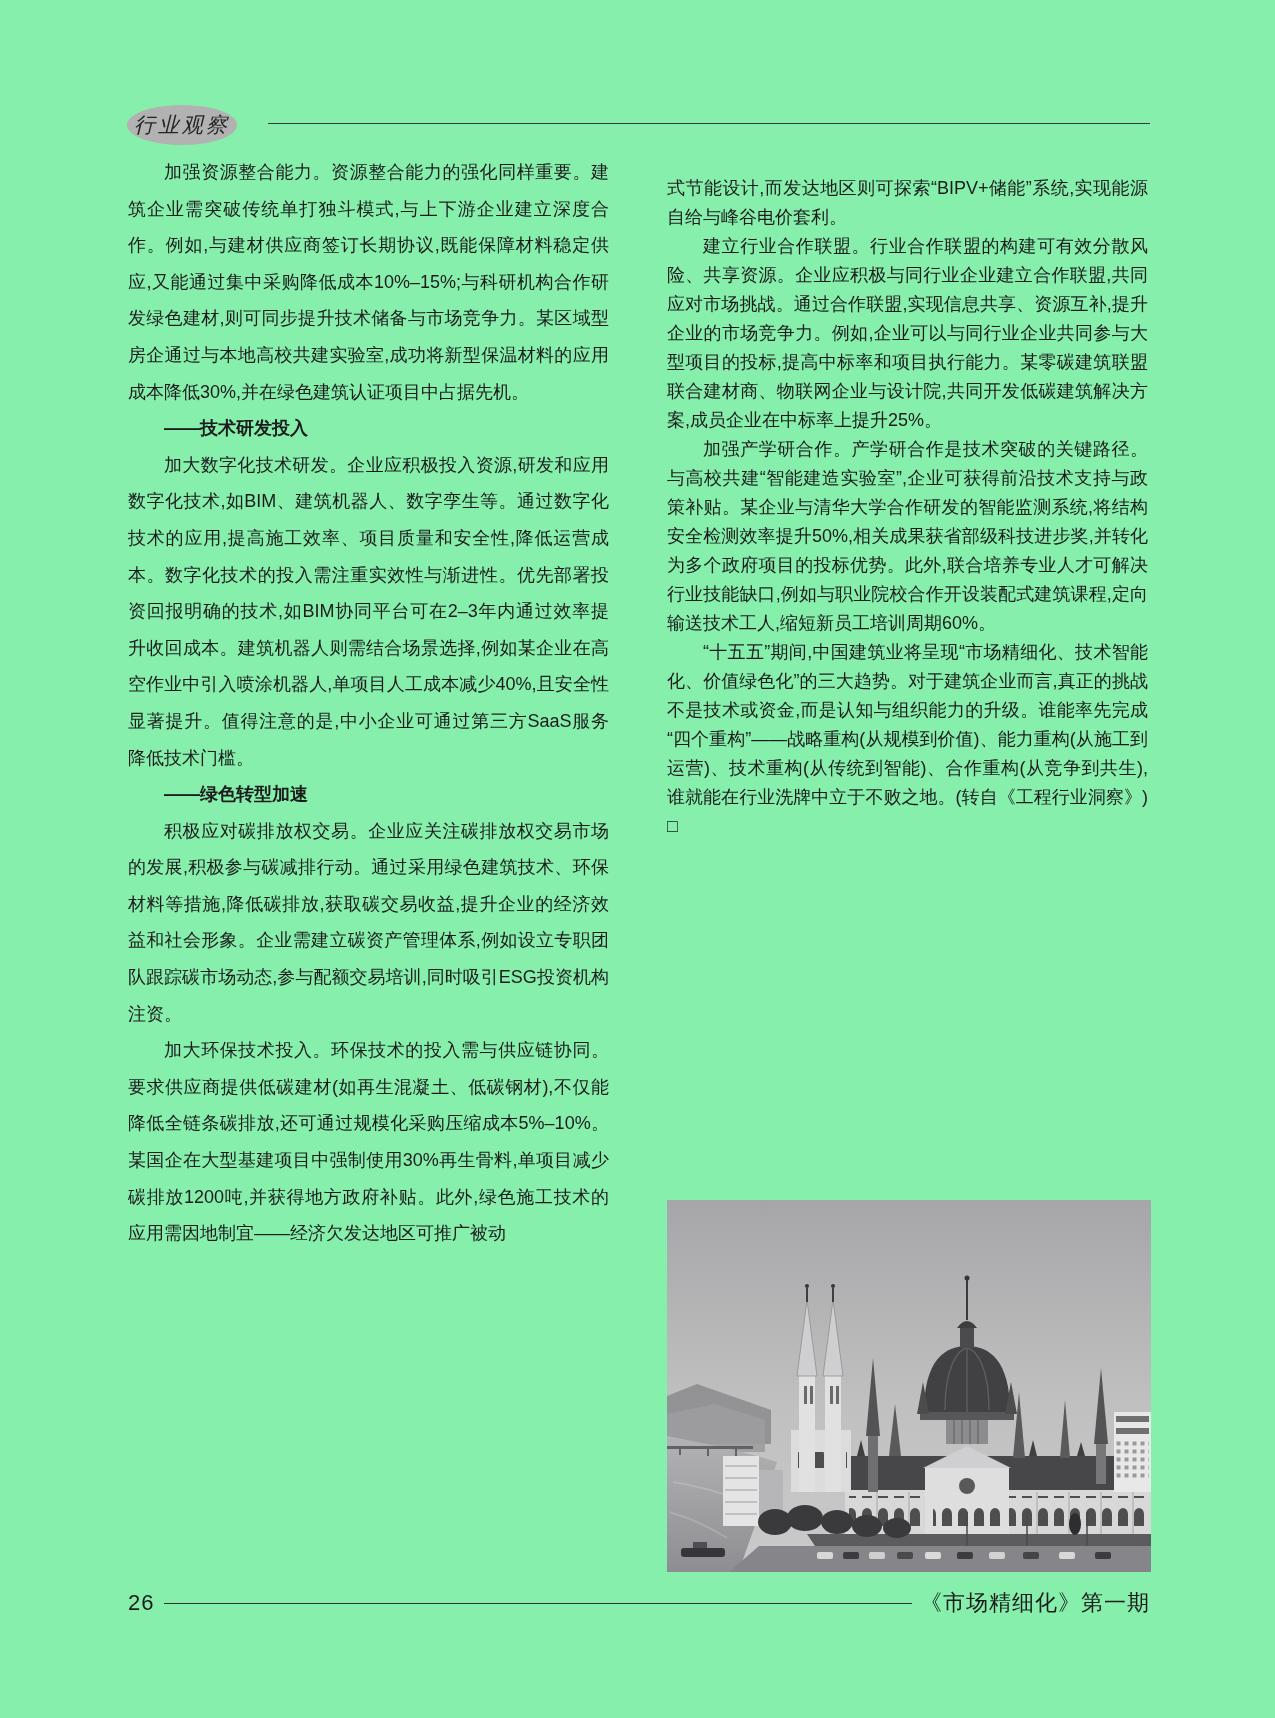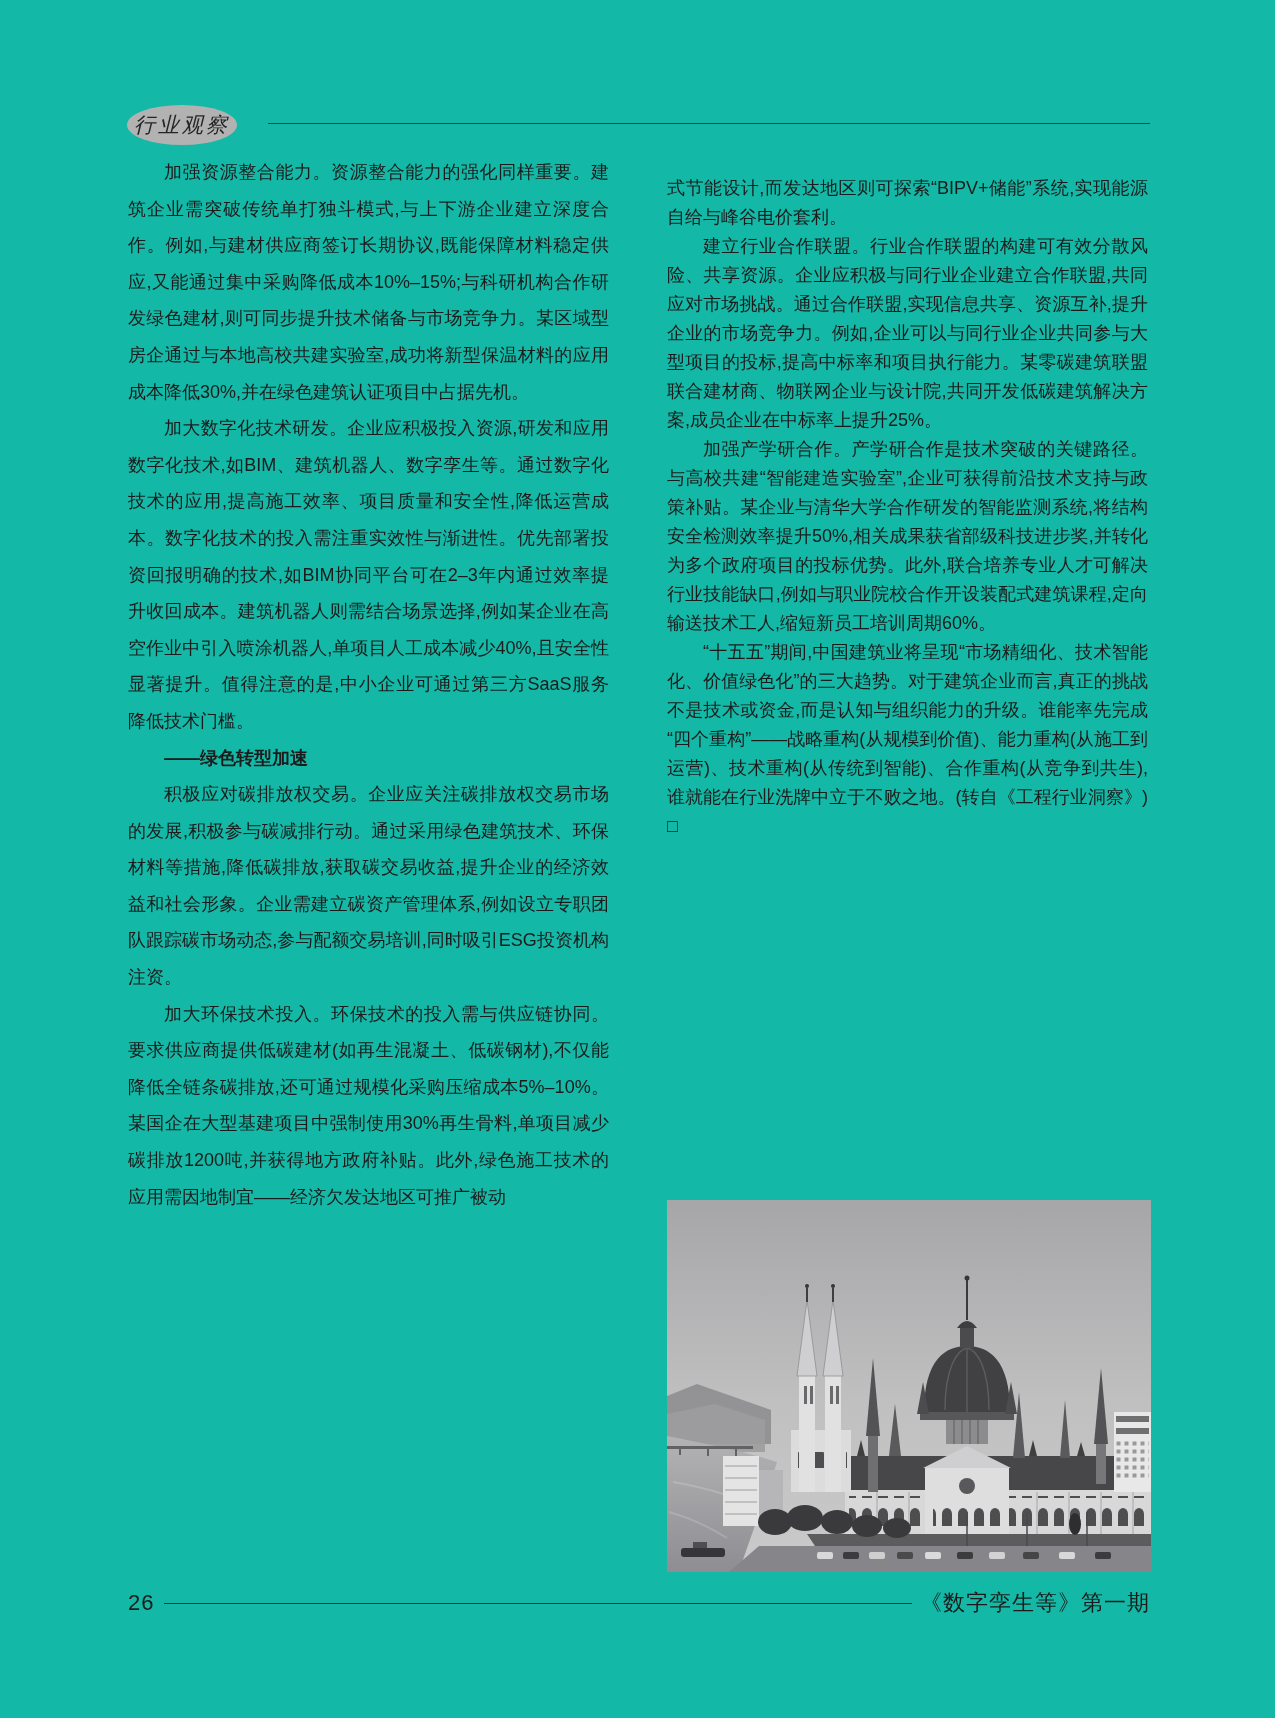--- a/index.html
+++ b/index.html
@@ -5,21 +5,21 @@
   html,body{margin:0;padding:0;}
   body{
     width:1275px;height:1718px;
     background:#ffffff;
     font-family:"Liberation Sans", sans-serif;
     color:#1b1b1b;
     position:relative;
   }
   .page{
     position:absolute;left:0;top:0;width:1275px;height:1718px;
-    background:#14b8a6;overflow:hidden;
+    background:#86efac;overflow:hidden;
   }
   
   .badge{
     position:absolute;left:127px;top:105px;width:110px;height:40px;
     background:#b2b2b2;border-radius:50%;
     display:flex;align-items:center;justify-content:center;
     font-family:"DejaVu Serif", serif;font-style:italic;
     font-size:21px;color:#252525;letter-spacing:3px;
   }
   .header-rule{
@@ -57,20 +57,21 @@
 
 <div class="page">
 
   <div class="badge">
     <span>行业观察</span>
   </div>
   <div class="header-rule"></div>
 
   <div class="col col-left">
     <p>加强资源整合能力。资源整合能力的强化同样重要。建筑企业需突破传统单打独斗模式,与上下游企业建立深度合作。例如,与建材供应商签订长期协议,既能保障材料稳定供应,又能通过集中采购降低成本10%–15%;与科研机构合作研发绿色建材,则可同步提升技术储备与市场竞争力。某区域型房企通过与本地高校共建实验室,成功将新型保温材料的应用成本降低30%,并在绿色建筑认证项目中占据先机。</p>
+    <p class="sect">——技术研发投入</p>
     <p>加大数字化技术研发。企业应积极投入资源,研发和应用数字化技术,如BIM、建筑机器人、数字孪生等。通过数字化技术的应用,提高施工效率、项目质量和安全性,降低运营成本。数字化技术的投入需注重实效性与渐进性。优先部署投资回报明确的技术,如BIM协同平台可在2–3年内通过效率提升收回成本。建筑机器人则需结合场景选择,例如某企业在高空作业中引入喷涂机器人,单项目人工成本减少40%,且安全性显著提升。值得注意的是,中小企业可通过第三方SaaS服务降低技术门槛。</p>
     <p class="sect">——绿色转型加速</p>
     <p>积极应对碳排放权交易。企业应关注碳排放权交易市场的发展,积极参与碳减排行动。通过采用绿色建筑技术、环保材料等措施,降低碳排放,获取碳交易收益,提升企业的经济效益和社会形象。企业需建立碳资产管理体系,例如设立专职团队跟踪碳市场动态,参与配额交易培训,同时吸引ESG投资机构注资。</p>
     <p>加大环保技术投入。环保技术的投入需与供应链协同。要求供应商提供低碳建材(如再生混凝土、低碳钢材),不仅能降低全链条碳排放,还可通过规模化采购压缩成本5%–10%。某国企在大型基建项目中强制使用30%再生骨料,单项目减少碳排放1200吨,并获得地方政府补贴。此外,绿色施工技术的应用需因地制宜——经济欠发达地区可推广被动</p>
   </div>
 
   <div class="col col-right">
     <p class="noindent">式节能设计,而发达地区则可探索“BIPV+储能”系统,实现能源自给与峰谷电价套利。</p>
     <p>建立行业合作联盟。行业合作联盟的构建可有效分散风险、共享资源。企业应积极与同行业企业建立合作联盟,共同应对市场挑战。通过合作联盟,实现信息共享、资源互补,提升企业的市场竞争力。例如,企业可以与同行业企业共同参与大型项目的投标,提高中标率和项目执行能力。某零碳建筑联盟联合建材商、物联网企业与设计院,共同开发低碳建筑解决方案,成员企业在中标率上提升25%。</p>
     <p>加强产学研合作。产学研合作是技术突破的关键路径。与高校共建“智能建造实验室”,企业可获得前沿技术支持与政策补贴。某企业与清华大学合作研发的智能监测系统,将结构安全检测效率提升50%,相关成果获省部级科技进步奖,并转化为多个政府项目的投标优势。此外,联合培养专业人才可解决行业技能缺口,例如与职业院校合作开设装配式建筑课程,定向输送技术工人,缩短新员工培训周期60%。</p>
@@ -237,16 +238,16 @@
       <rect x="428" y="352" width="16" height="7" rx="2" fill="#3c3c3e"></rect>
     </g>
 
     <rect x="26" y="342" width="14" height="6" fill="#4e4e52"></rect>
     <rect x="14" y="348" width="44" height="9" rx="3" fill="#36363a"></rect>
   </svg>
 
   <div class="footer">
     <span class="pageno">26</span>
     <span class="rule"></span>
-    <span class="journal">《数字孪生等》第一期</span>
+    <span class="journal">《市场精细化》第一期</span>
   </div>
 
 </div>
 
 </body></html>

